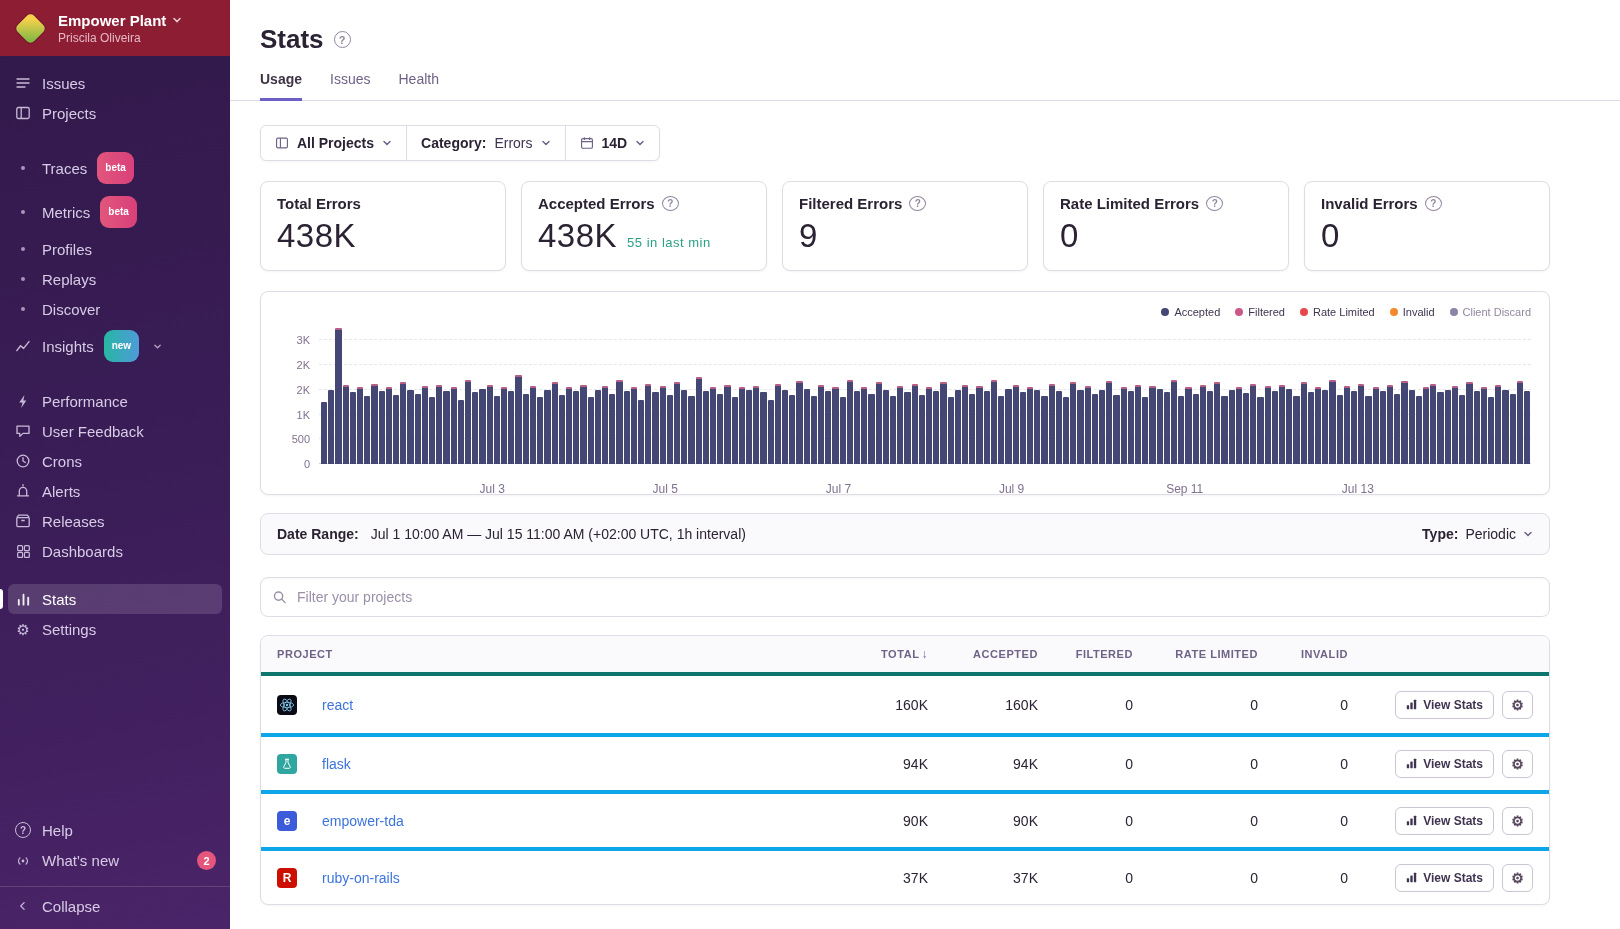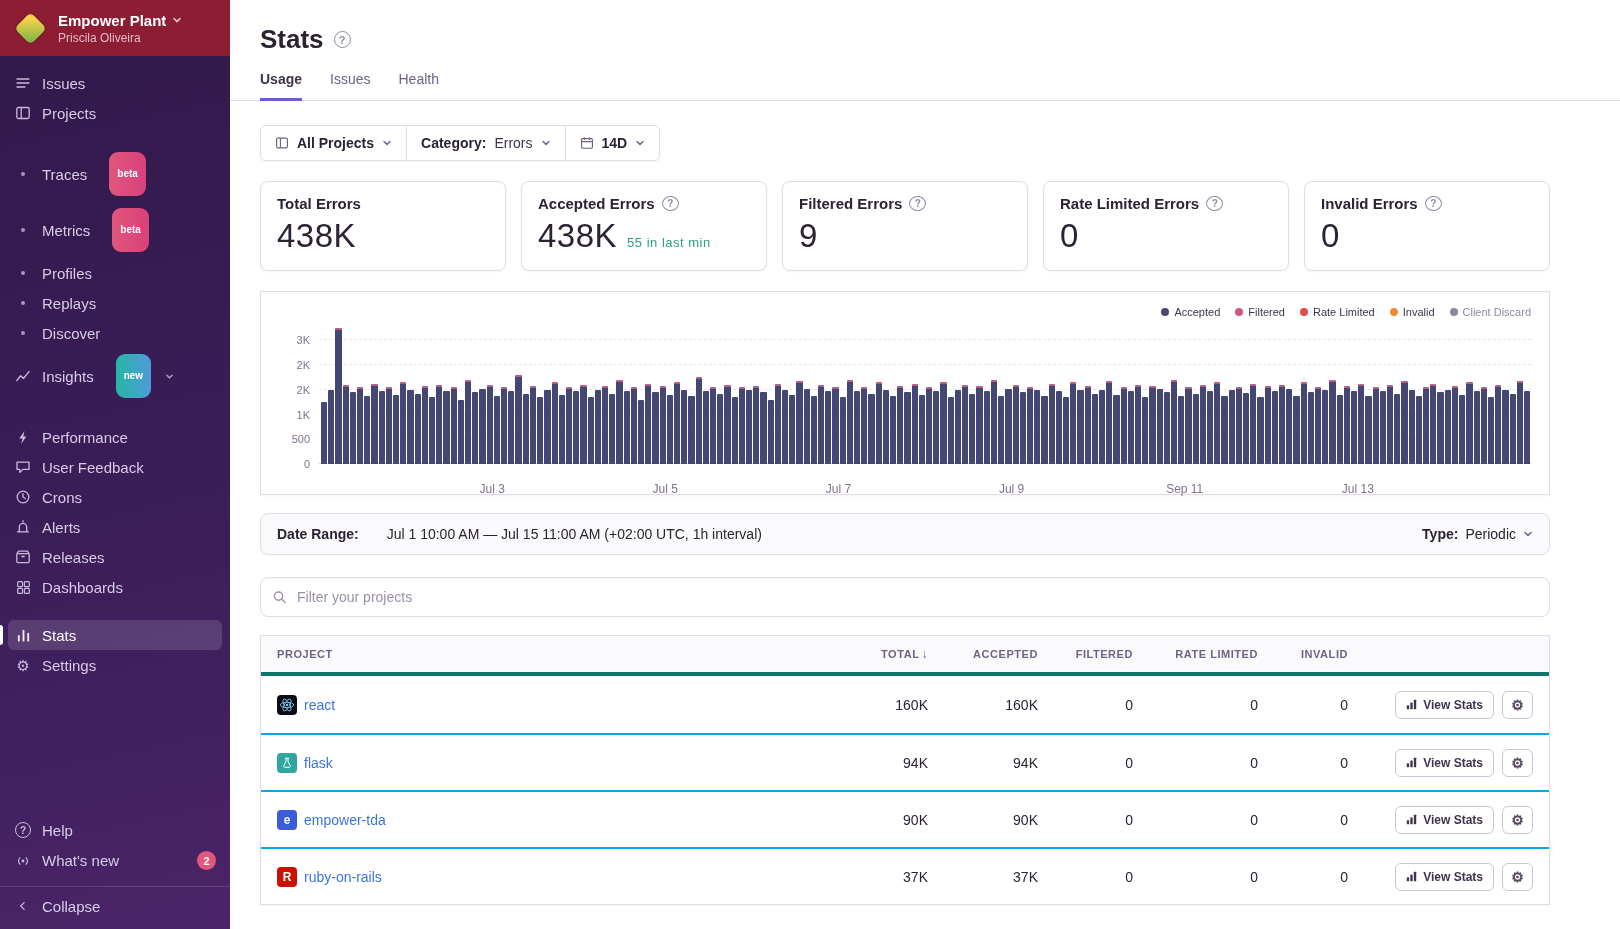--- a/index.html
+++ b/index.html
@@ -14,21 +14,21 @@
   .org-logo{width:23px;height:23px;transform:rotate(45deg);border-radius:5px;background:linear-gradient(135deg,#f8d14c 20%,#86b944 85%);box-shadow:0 0 0 1px rgba(0,0,0,.2)}
   .org-name-row{display:flex;align-items:center;gap:6px}
   .org-name{font-weight:bold;color:#fff;font-size:15px}
   .org-user{font-size:12px;color:#e6b9c6;margin-top:2px}
   nav{flex:1;padding-top:12px;overflow:hidden}
   .nav-item{display:flex;align-items:center;gap:10px;padding:6px 14px;font-size:15px;color:#d7cce6;cursor:pointer;position:relative}
   .nav-item .nav-icon{width:18px;height:18px;flex:0 0 18px;display:flex;align-items:center;justify-content:center;opacity:.9}
   .nav-item.active{background:rgba(255,255,255,.14);border-radius:6px;margin:0 8px;padding:6px 6px;color:#fff}
   .nav-item.active::before{content:"";position:absolute;left:-8px;top:5px;bottom:5px;width:3px;background:#fff;border-radius:0 3px 3px 0}
   .group{margin-top:18px}
-  .badge{font-size:10px;font-weight:bold;color:#fff;padding:16px 8px;border-radius:9px;margin-left:12px;line-height:1.2}
+  .badge{font-size:10px;font-weight:bold;color:#fff;padding:10px 8px;border-radius:9px;margin-left:0;line-height:1.2}
   .badge.beta{background:linear-gradient(90deg,#e1567c,#d9407a)}
   .badge.new{background:linear-gradient(90deg,#27b6a4,#4e9bd8)}
   .count-badge{margin-left:auto;background:#e4567c;color:#fff;border-radius:50%;width:19px;height:19px;font-size:11px;display:flex;align-items:center;justify-content:center;font-weight:bold}
   .bullet{width:4px;height:4px;border-radius:50%;background:#b4a3c8}
   .chev-end{margin-left:auto;opacity:.75;display:flex}
   .sidebar-footer{padding-bottom:8px}
   .collapse-row{border-top:1px solid rgba(255,255,255,.15);margin-top:10px;padding-top:10px}
   .icon-circle{width:16px;height:16px;border-radius:50%;border:1.4px solid currentColor;display:flex;align-items:center;justify-content:center;font-size:10px;font-weight:bold}
   .gear-glyph{font-size:15px;line-height:1}
 
@@ -49,59 +49,59 @@
   .fs-bold{font-weight:bold}
   .fs-muted{color:#3f3350}
   .seg-icon{display:flex;color:#6f6287}
 
   .cards{display:grid;grid-template-columns:repeat(5,1fr);gap:15px;margin-top:20px}
   .card{border:1px solid #e0dce5;border-radius:8px;padding:13px 16px 15px;background:#fff;box-shadow:0 1px 2px rgba(43,34,51,.05)}
   .card-title{display:flex;align-items:center;gap:7px;font-size:15px;font-weight:bold;color:#2b2233}
   .card-value{font-size:33px;color:#2b2233;margin-top:5px;letter-spacing:.5px;display:flex;align-items:baseline;gap:10px}
   .card-sub{font-size:13px;color:#2ba185}
 
-  .panel{border:1px solid #e0dce5;border-radius:0;background:#fff;box-shadow:0 1px 2px rgba(43,34,51,.05)}
+  .panel{border:1px solid #e0dce5;border-radius:8px;background:#fff;box-shadow:0 1px 2px rgba(43,34,51,.05)}
   .chart-panel{margin-top:20px;padding:12px 18px 6px}
   .chart-legend{display:flex;justify-content:flex-end;gap:15px;font-size:11px;color:#3f3350;padding:2px 0 10px}
   .leg{display:flex;align-items:center;gap:5px;cursor:pointer}
   .leg i{width:8px;height:8px;border-radius:50%;display:inline-block}
   .leg.muted{color:#9386a0}
   .chart-body{display:flex}
   .y-axis{width:40px;flex:0 0 40px;position:relative;height:136px}
   .ylab{position:absolute;right:9px;transform:translateY(50%);font-size:11px;color:#80708f}
   .plot-col{flex:1;min-width:0}
   .plot-area{position:relative;height:136px}
   .gridline{position:absolute;left:0;right:0;border-top:1px dashed #e9e4ee;height:0}
   .gridline.zero{border-top:1px solid #d4cdda}
   .plot{position:absolute;inset:0;display:flex;align-items:flex-end;gap:1px;padding:0 2px}
   .bar{flex:1;min-width:1px;background:#444674;border-radius:1px 1px 0 0}
   .bar.cap{background:linear-gradient(#b65e85 0,#b65e85 2px,#444674 2px)}
   .x-axis{position:relative;height:24px;font-size:12px;color:#80708f}
   .x-axis span{position:absolute;top:18px;transform:translateX(-50%)}
 
   .date-bar{margin-top:18px;display:flex;align-items:center;justify-content:space-between;background:#faf9fb;border:1px solid #e0dce5;border-radius:8px;padding:12px 16px;font-size:14px}
-  .db-left{display:flex;gap:28px;align-items:center}
+  .db-left{display:flex;gap:12px;align-items:center}
   .db-label{font-weight:bold;color:#2b2233}
   .db-right{display:flex;gap:7px;align-items:center;cursor:pointer}
 
   .search-wrap{margin-top:22px;position:relative}
   .search-input{width:100%;height:40px;border:1px solid #e0dce5;border-radius:8px;padding:0 12px 0 36px;font-size:14px;color:#2b2233;outline:none;font-family:inherit;box-shadow:inset 0 1px 2px rgba(43,34,51,.04)}
   .search-input::placeholder{color:#9b8fa8}
   .search-icon{position:absolute;left:12px;top:50%;transform:translateY(-50%);color:#9b8fa8;display:flex}
 
   .table{margin-top:18px;overflow:hidden}
   .thead,.trow{display:grid;grid-template-columns:1fr 110px 110px 95px 125px 90px 185px;align-items:center;padding:0 16px}
   .thead{background:#faf9fb;height:40px;font-size:11px;font-weight:bold;letter-spacing:.05em;color:#6f6287;border-bottom:4px solid #0f766e}
   .th{text-align:right}
   .th.first{text-align:left}
   .sort-arrow{color:#6c5fc7;margin-left:2px;font-size:12px;font-weight:bold}
   .trow{height:57px;font-size:14px}
-  .trow + .trow{border-top:2px solid #0ea5e9}
+  .trow + .trow{border-top:4px solid #0ea5e9}
   .cell.num{text-align:right;color:#2b2233}
-  .proj{display:flex;align-items:center;gap:7px}
+  .proj{display:flex;align-items:center;gap:25px}
   .picon{width:20px;height:20px;border-radius:4px;display:flex;align-items:center;justify-content:center;color:#fff;font-size:12px;font-weight:bold;flex:0 0 20px}
   .plink{color:#3c74dd;text-decoration:none;cursor:pointer}
   .actions{display:flex;justify-content:flex-end;gap:8px}
   .btn{display:inline-flex;align-items:center;gap:6px;border:1px solid #cdc5d4;border-radius:6px;background:#fff;padding:6px 10px;font-size:12px;font-weight:bold;color:#3f3350;cursor:pointer;font-family:inherit}
   .gear-btn{width:31px;justify-content:center;padding:5px 0;font-size:14px;color:#57475f}
   .cv{display:inline-block}
 </style>
 </head>
 <body>
 

